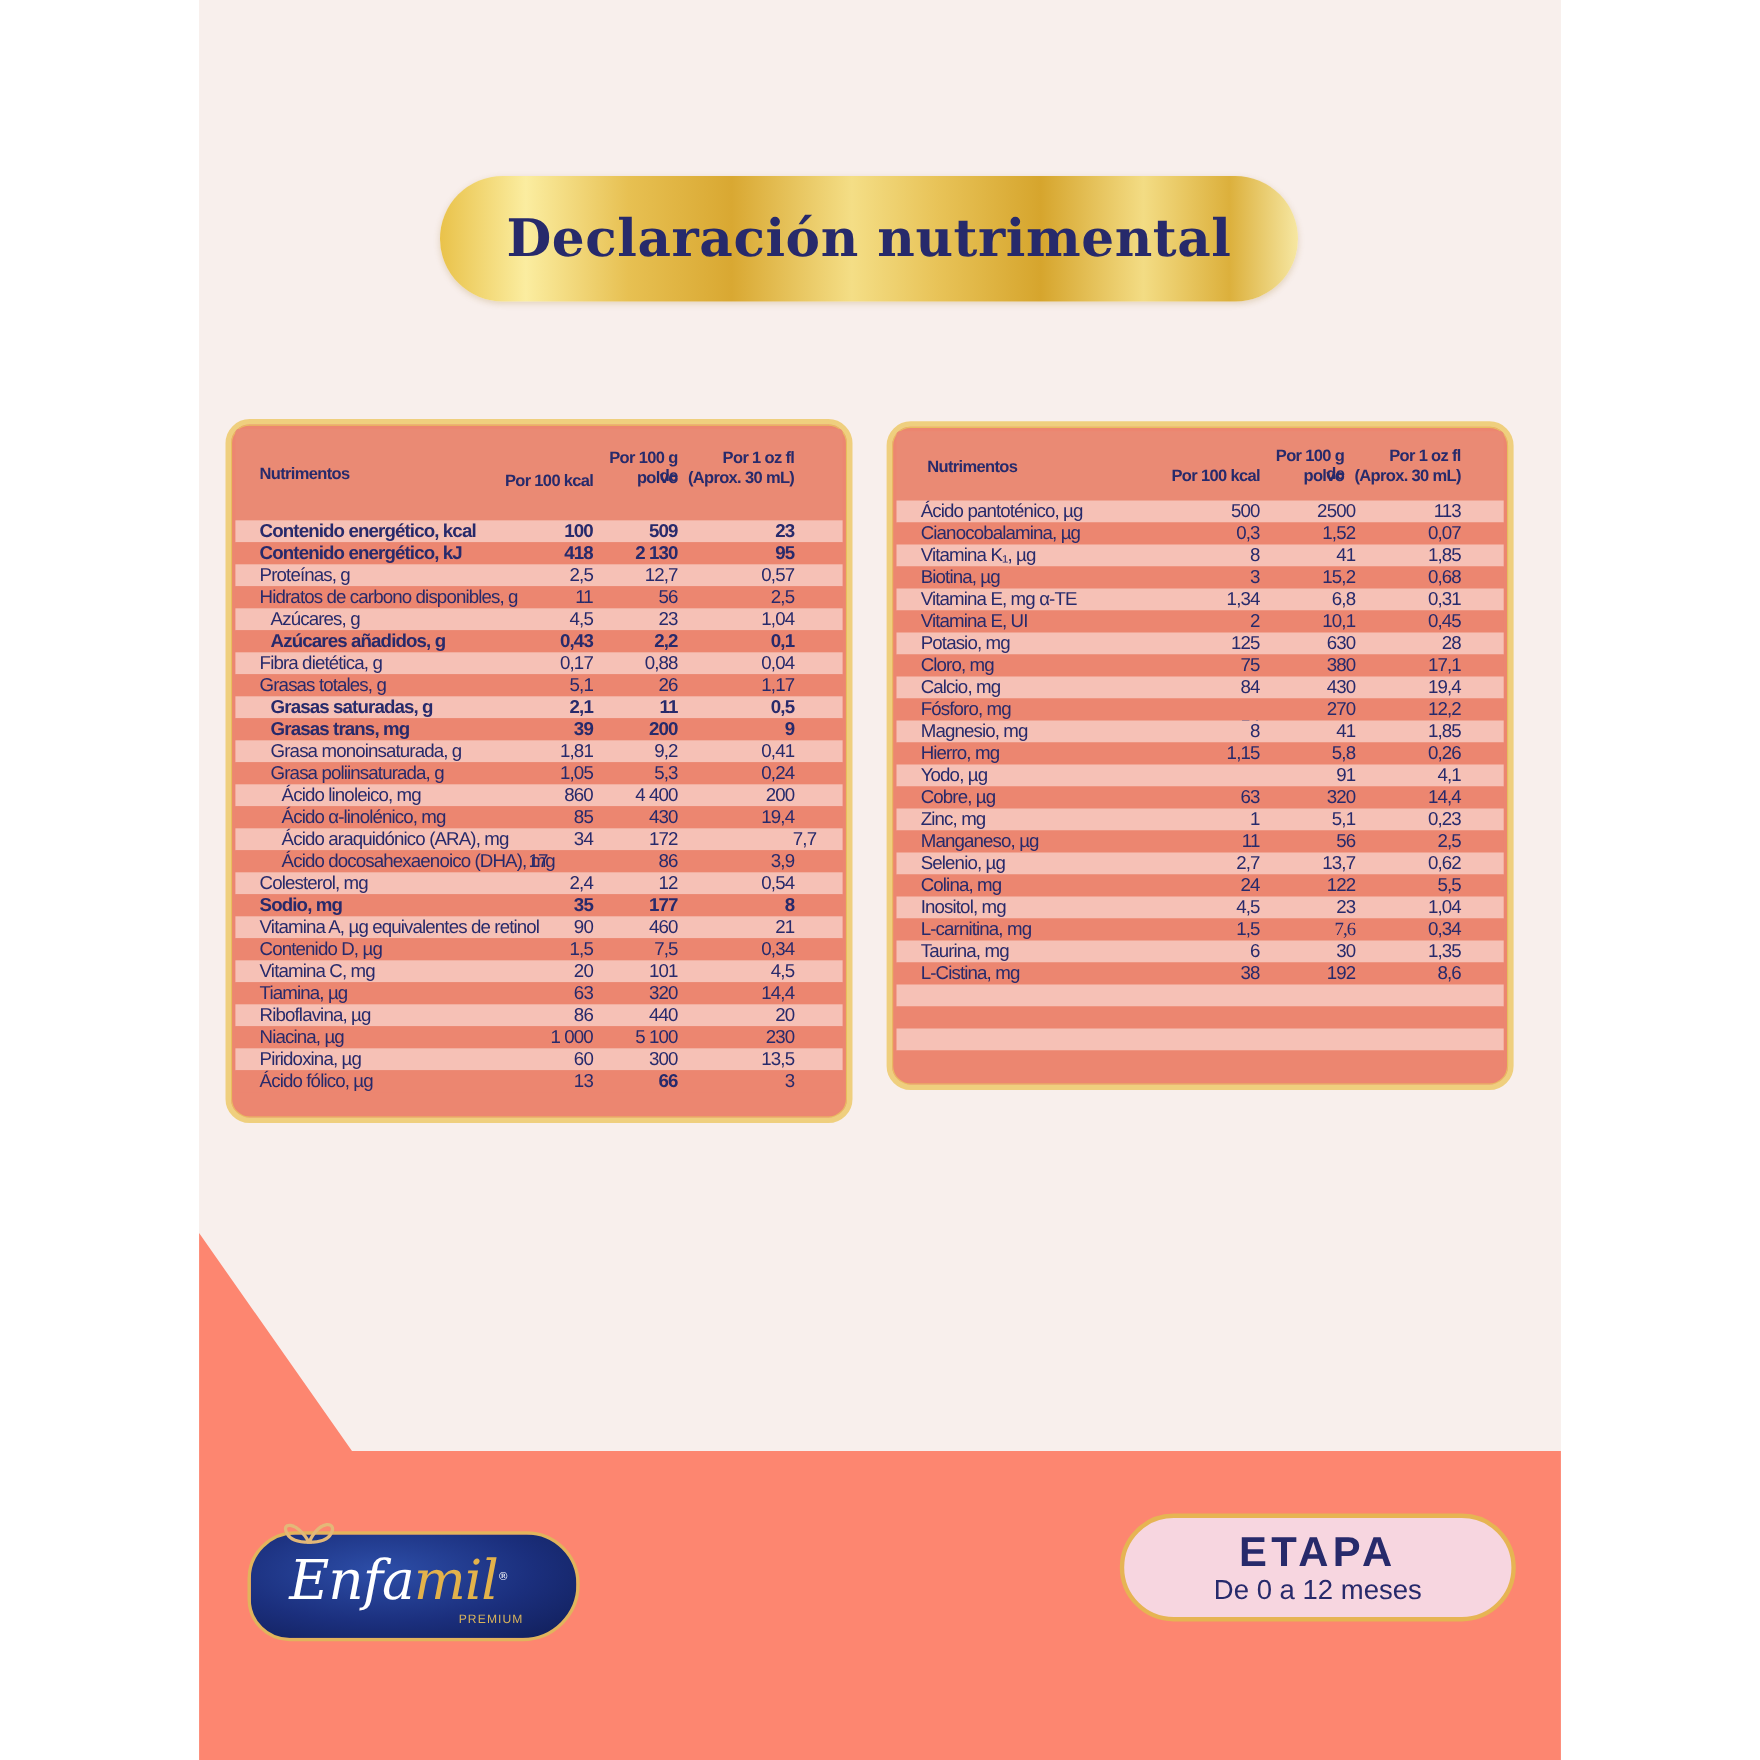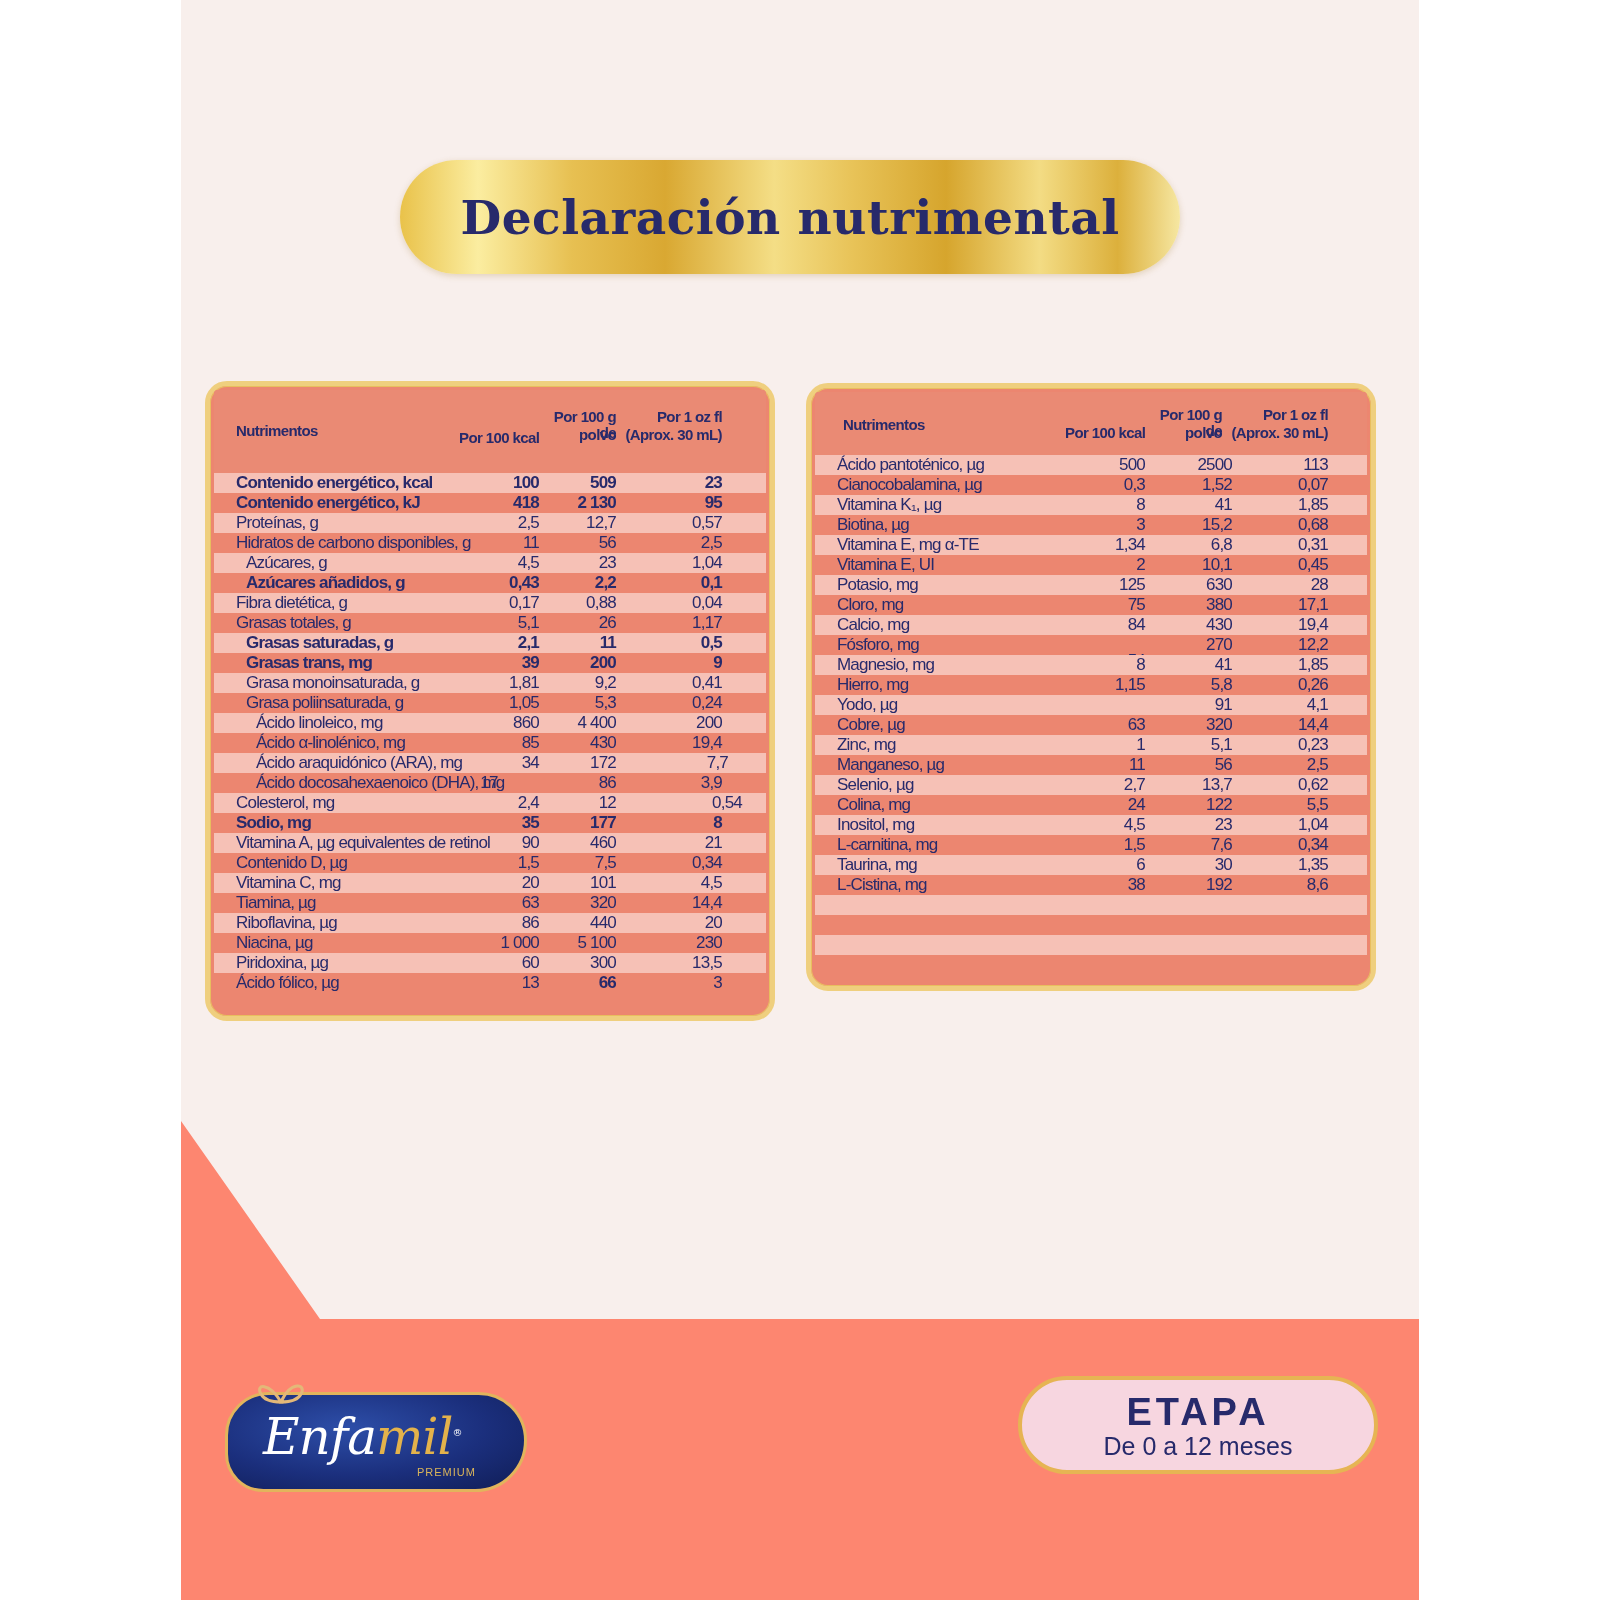--- a/index.html
+++ b/index.html
@@ -182,33 +182,33 @@
           <div class="row">
             <span class="label indent-2">Ácido α-linolénico, mg</span>
             <span class="v" style="left: 245px;">85</span>
             <span class="v" style="left: 322px;">430</span>
             <span class="v" style="left: 428px; width: 80px;">19,4</span>
           </div>
           <div class="row">
             <span class="label indent-2">Ácido araquidónico (ARA), mg</span>
             <span class="v" style="left: 245px;">34</span>
             <span class="v" style="left: 322px;">172</span>
-            <span class="v" style="left: 434px; width: 80px; text-align: right;">7,7</span>
+            <span class="v" style="left: 448px; width: 80px; text-align: right;">7,7</span>
           </div>
           <div class="row">
             <span class="label indent-2">Ácido docosahexaenoico (DHA), mg</span>
             <span class="v" style="left: 235px; text-align: center;">17</span>
             <span class="v" style="left: 322px;">86</span>
             <span class="v" style="left: 428px; width: 80px;">3,9</span>
           </div>
           <div class="row">
             <span class="label indent-0">Colesterol, mg</span>
             <span class="v" style="left: 245px;">2,4</span>
             <span class="v" style="left: 322px;">12</span>
-            <span class="v" style="left: 448px; width: 80px;">0,54</span>
+            <span class="v" style="left: 428px; width: 80px;">0,54</span>
           </div>
           <div class="row bold">
             <span class="label indent-0">Sodio, mg</span>
             <span class="v" style="left: 245px;">35</span>
             <span class="v" style="left: 322px;">177</span>
             <span class="v" style="left: 428px; width: 80px;">8</span>
           </div>
           <div class="row">
             <span class="label indent-0">Vitamina A, µg equivalentes de retinol</span>
             <span class="v" style="left: 245px;">90</span>
@@ -382,21 +382,21 @@
           </div>
           <div class="row">
             <span class="label indent-0">Inositol, mg</span>
             <span class="v" style="left: 250px;">4,5</span>
             <span class="v" style="left: 337px;">23</span>
             <span class="v" style="left: 433px; width: 80px;">1,04</span>
           </div>
           <div class="row">
             <span class="label indent-0">L-carnitina, mg</span>
             <span class="v" style="left: 250px;">1,5</span>
-            <span class="v" style="left: 337px;">7,6</span>
+            <span class="v" style="left: 337px; font-family: Liberation Serif, serif;">7,6</span>
             <span class="v" style="left: 433px; width: 80px;">0,34</span>
           </div>
           <div class="row">
             <span class="label indent-0">Taurina, mg</span>
             <span class="v" style="left: 250px;">6</span>
             <span class="v" style="left: 337px;">30</span>
             <span class="v" style="left: 433px; width: 80px;">1,35</span>
           </div>
           <div class="row">
             <span class="label indent-0">L-Cistina, mg</span>

